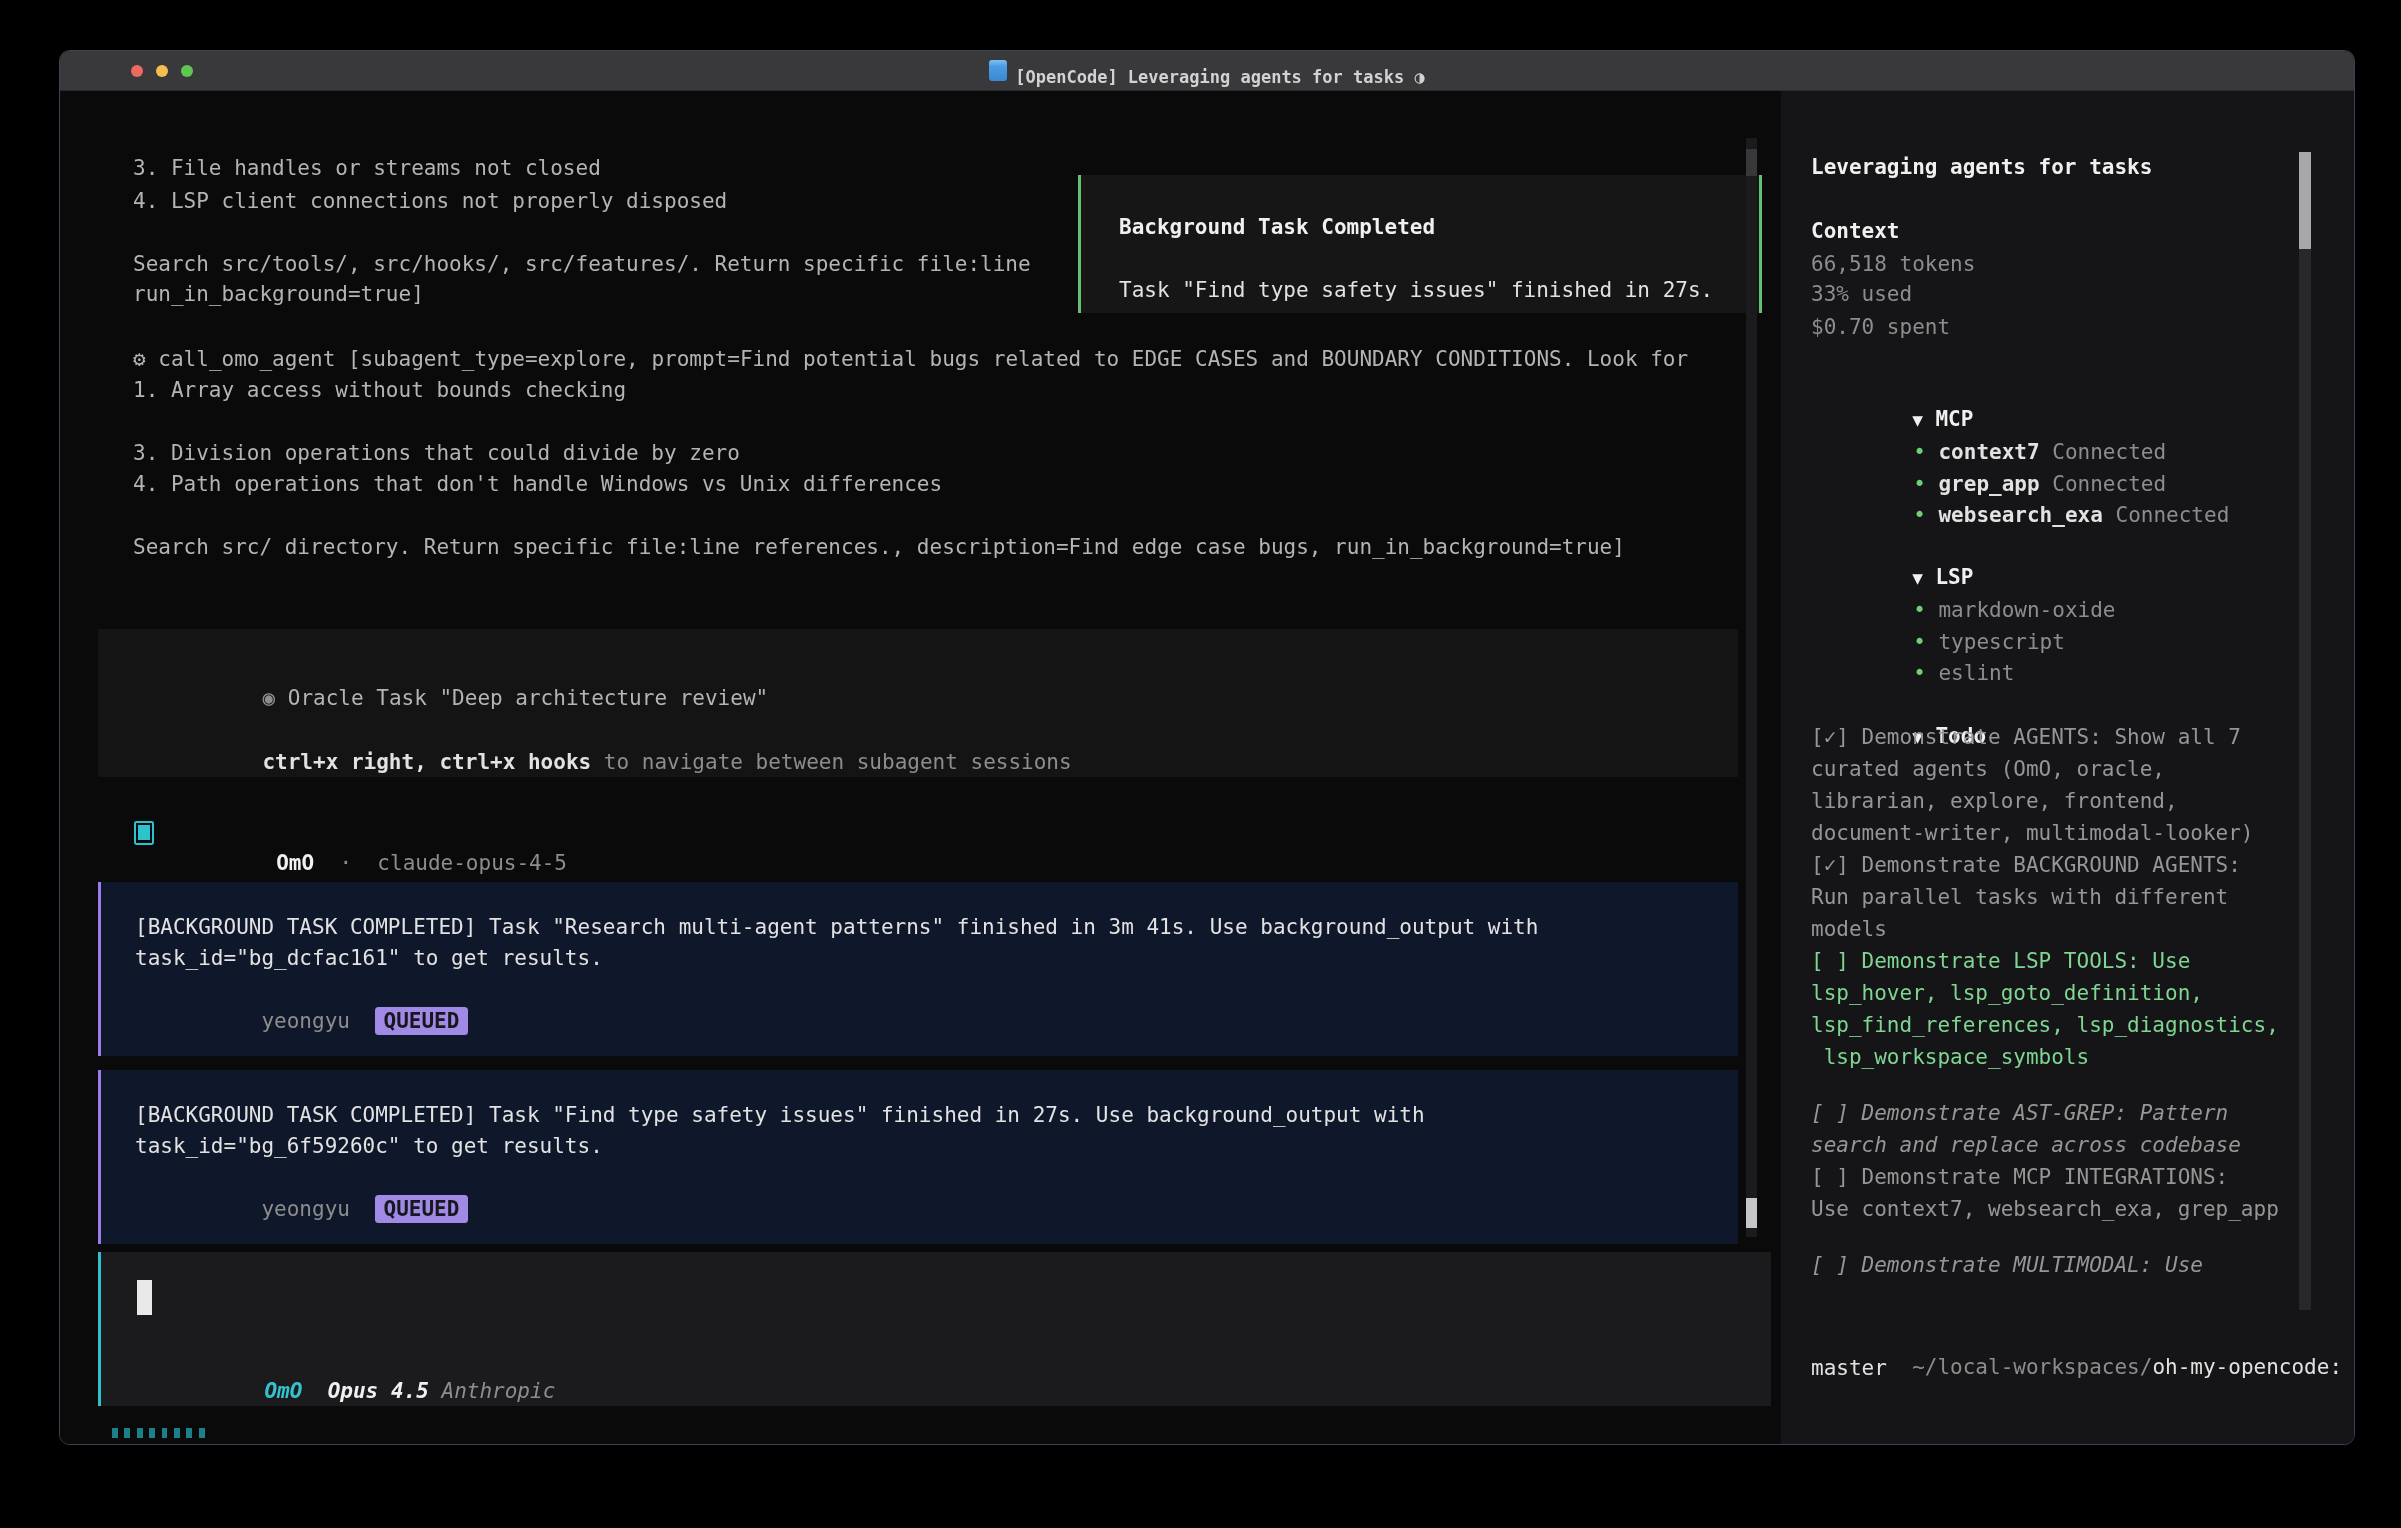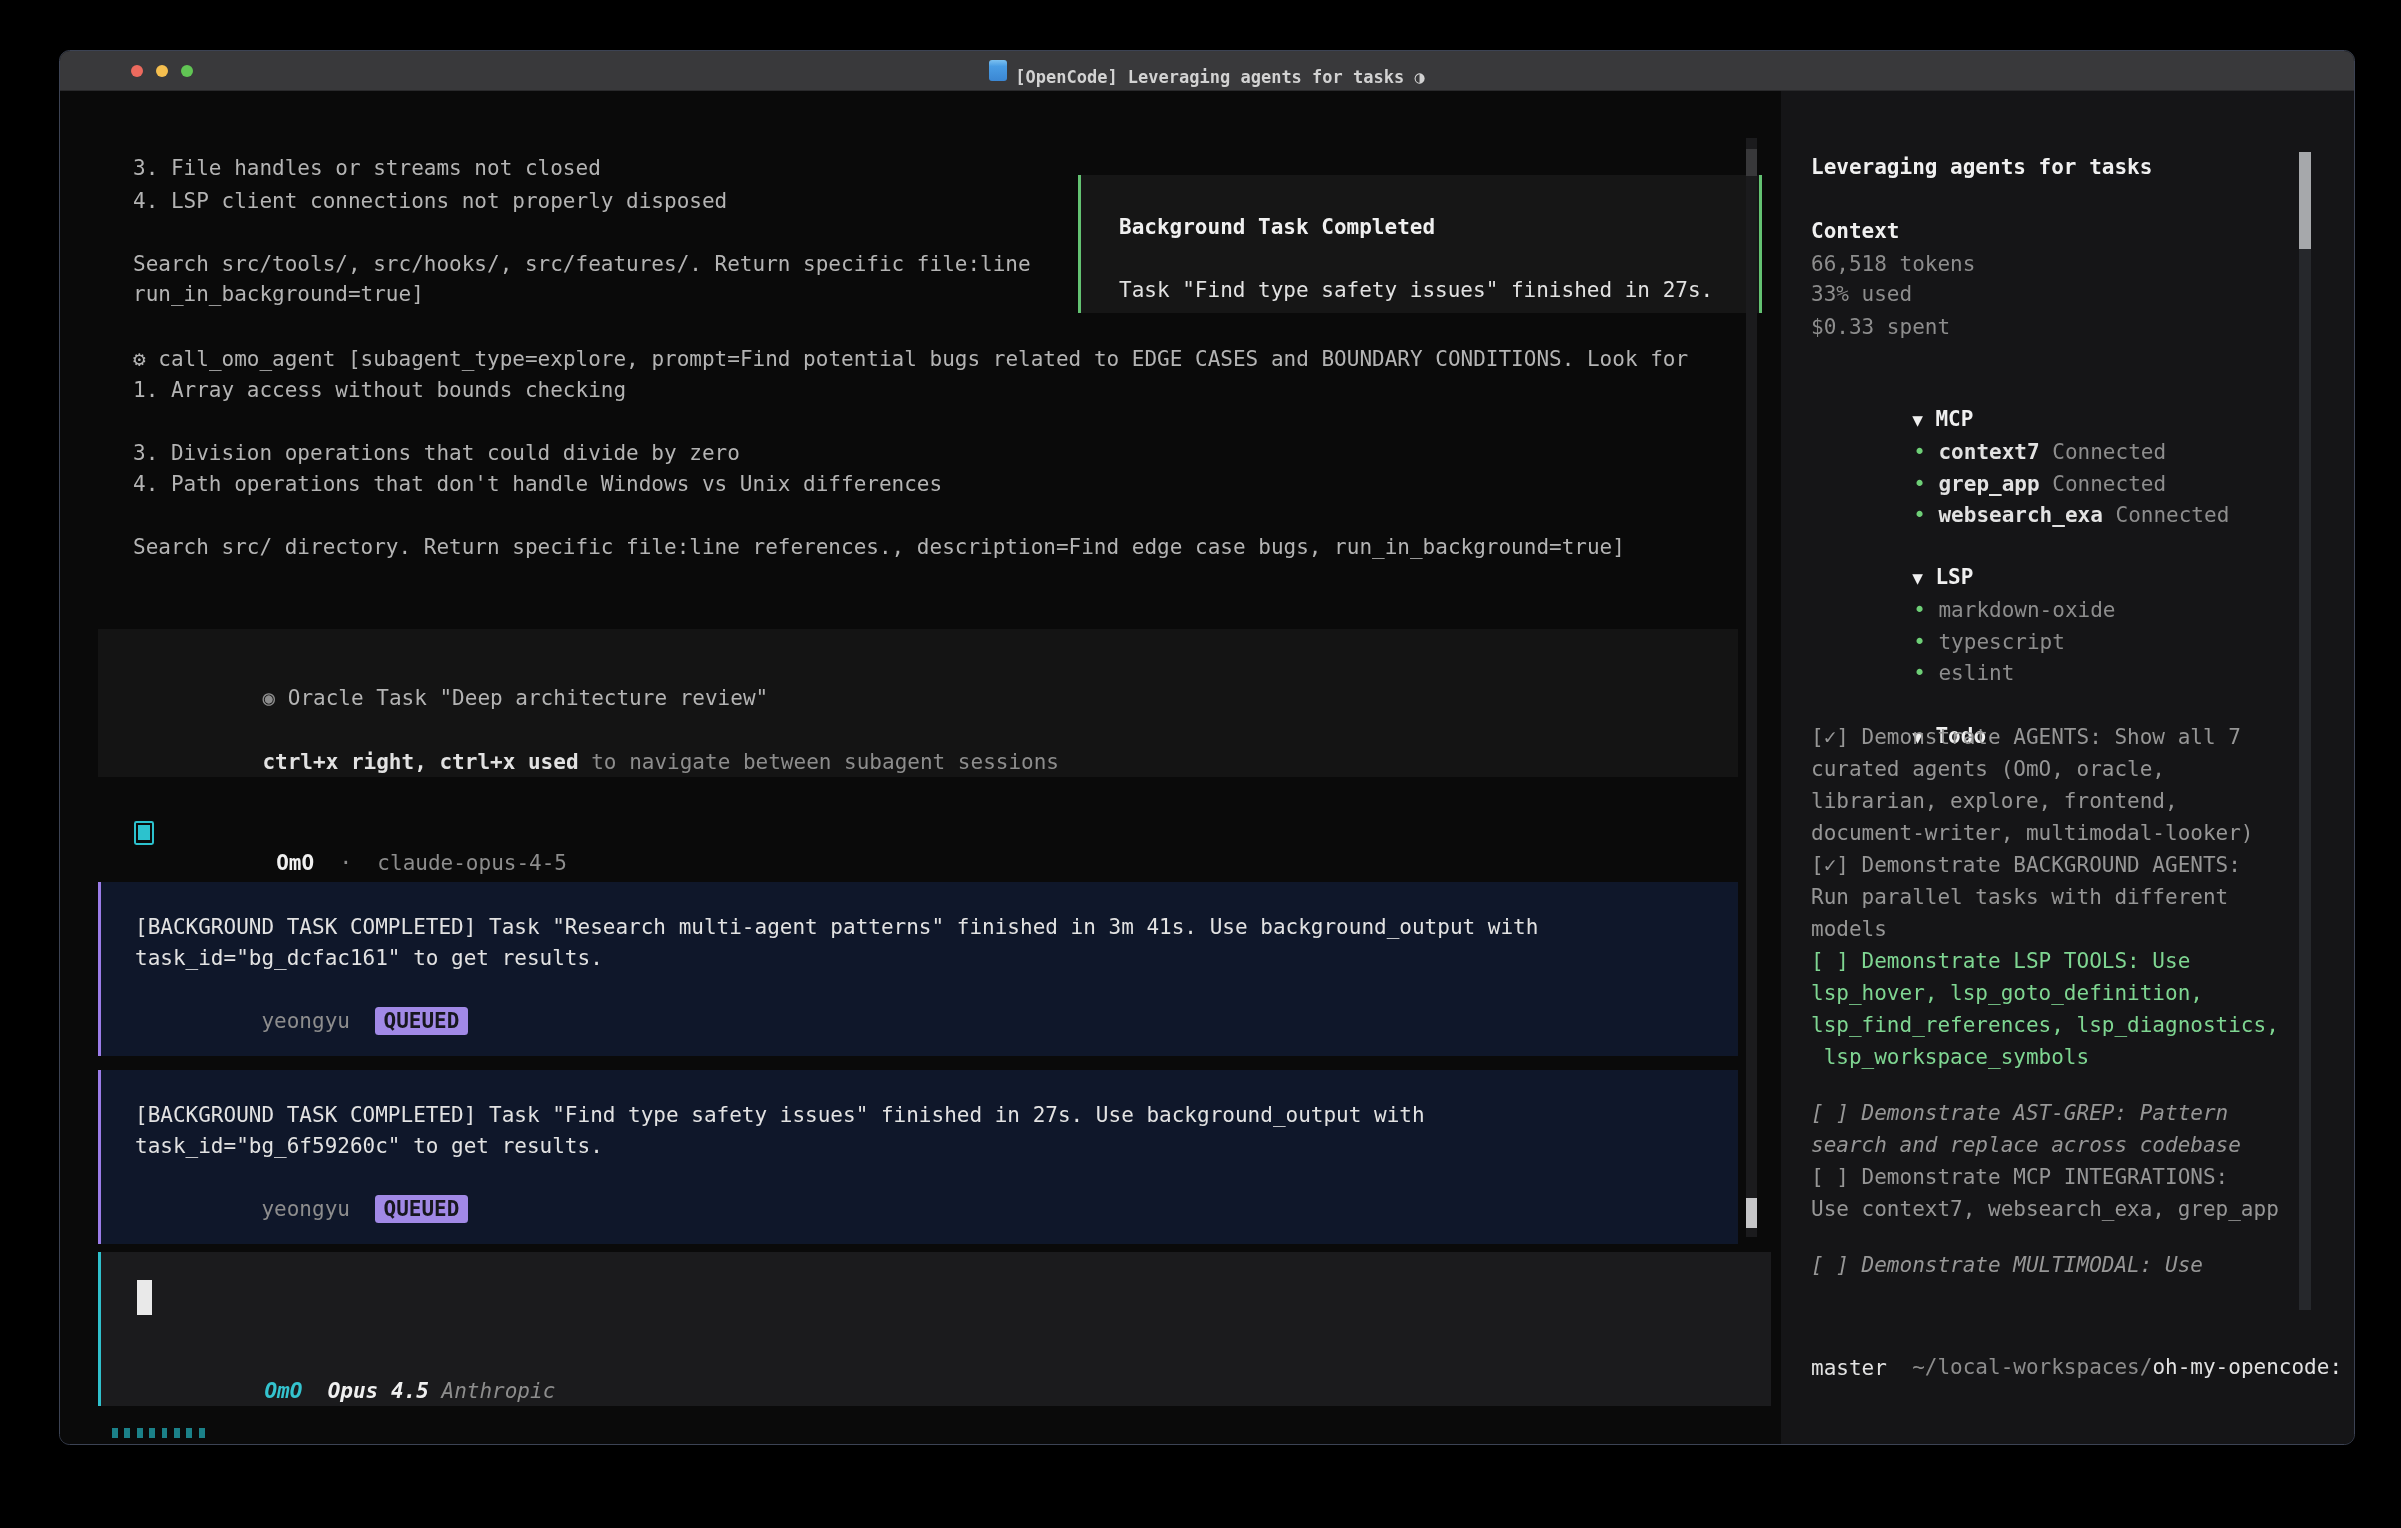--- a/index.html
+++ b/index.html
@@ -101,21 +101,21 @@
       <div class="panel toast" style="left:1018px; top:84px; width:684px; height:138px;">
         <div class="line c-white b" style="left:38px; top:37px;">Background Task Completed</div>
         <div class="line c-bright" style="left:38px; top:100px;">Task "Find type safety issues" finished in 27s.</div>
       </div>
 
       <div class="panel plain-box" style="left:38px; top:538px; width:1640px; height:148px;">
         <div class="line" style="left:38px; top:22.5px;">
           <span class="c-dim">◉</span><span> </span><span class="c-body">Oracle Task "Deep architecture review"</span>
         </div>
         <div class="line" style="left:38px; top:87px;">
-          <span class="c-bright b">ctrl+x right,</span><span> </span><span class="c-bright b">ctrl+x used</span><span> </span><span class="c-dim">to navigate between subagent sessions</span>
+          <span class="c-bright b">ctrl+x right,</span><span> </span><span class="c-bright b">ctrl+x hooks</span><span> </span><span class="c-dim">to navigate between subagent sessions</span>
         </div>
       </div>
 
       <div class="omo-icon" style="left:74px; top:730px;">
           <div></div>
         </div>
       <div class="line" style="left:115px; top:726px;">
         <span class="c-white b">OmO</span><span>  </span><span class="c-dim">·</span><span>  </span><span class="c-dim">claude-opus-4-5</span>
       </div>
 
@@ -164,21 +164,21 @@
       <div class="sb-thumb" style="right:23.6px; top:1107px; width:11.8px; height:29.5px; background:#c6c6c8;"></div>
     </div>
 
     <div id="sidebar-pane">
 
       <div class="line c-white b" style="left:30px; top:61px;">Leveraging agents for tasks</div>
 
       <div class="line c-white b" style="left:30px; top:125px;">Context</div>
       <div class="line c-dim" style="left:30px; top:158px;">66,518 tokens</div>
       <div class="line c-dim" style="left:30px; top:188px;">33% used</div>
-      <div class="line c-dim" style="left:30px; top:221px;">$0.33 spent</div>
+      <div class="line c-dim" style="left:30px; top:221px;">$0.70 spent</div>
 
       <div class="line" style="left:30px; top:282px;">
         <span class="c-white" style="font-size:17.7px;">▼</span><span> </span><span class="c-white b">MCP</span>
       </div>
       <div class="line" style="left:31px; top:315px;">
         <span class="c-gdot">•</span><span> </span><span class="c-bright b">context7</span><span> </span><span class="c-dim">Connected</span>
       </div>
       <div class="line" style="left:31px; top:347px;">
         <span class="c-gdot">•</span><span> </span><span class="c-bright b">grep_app</span><span> </span><span class="c-dim">Connected</span>
       </div>

